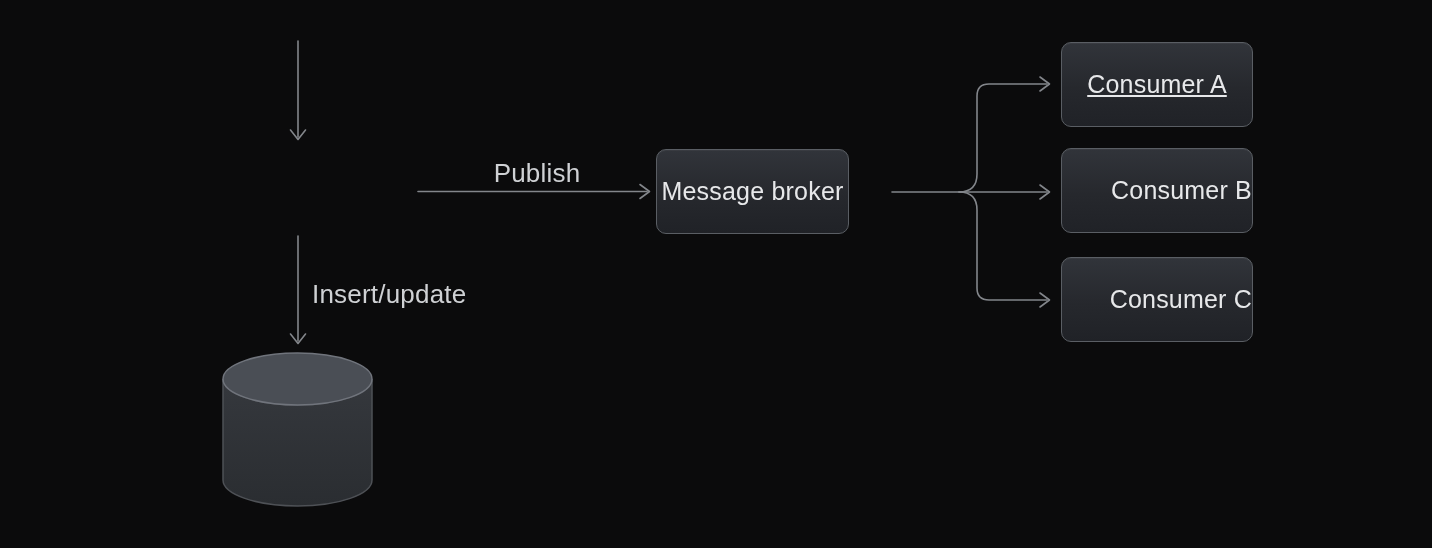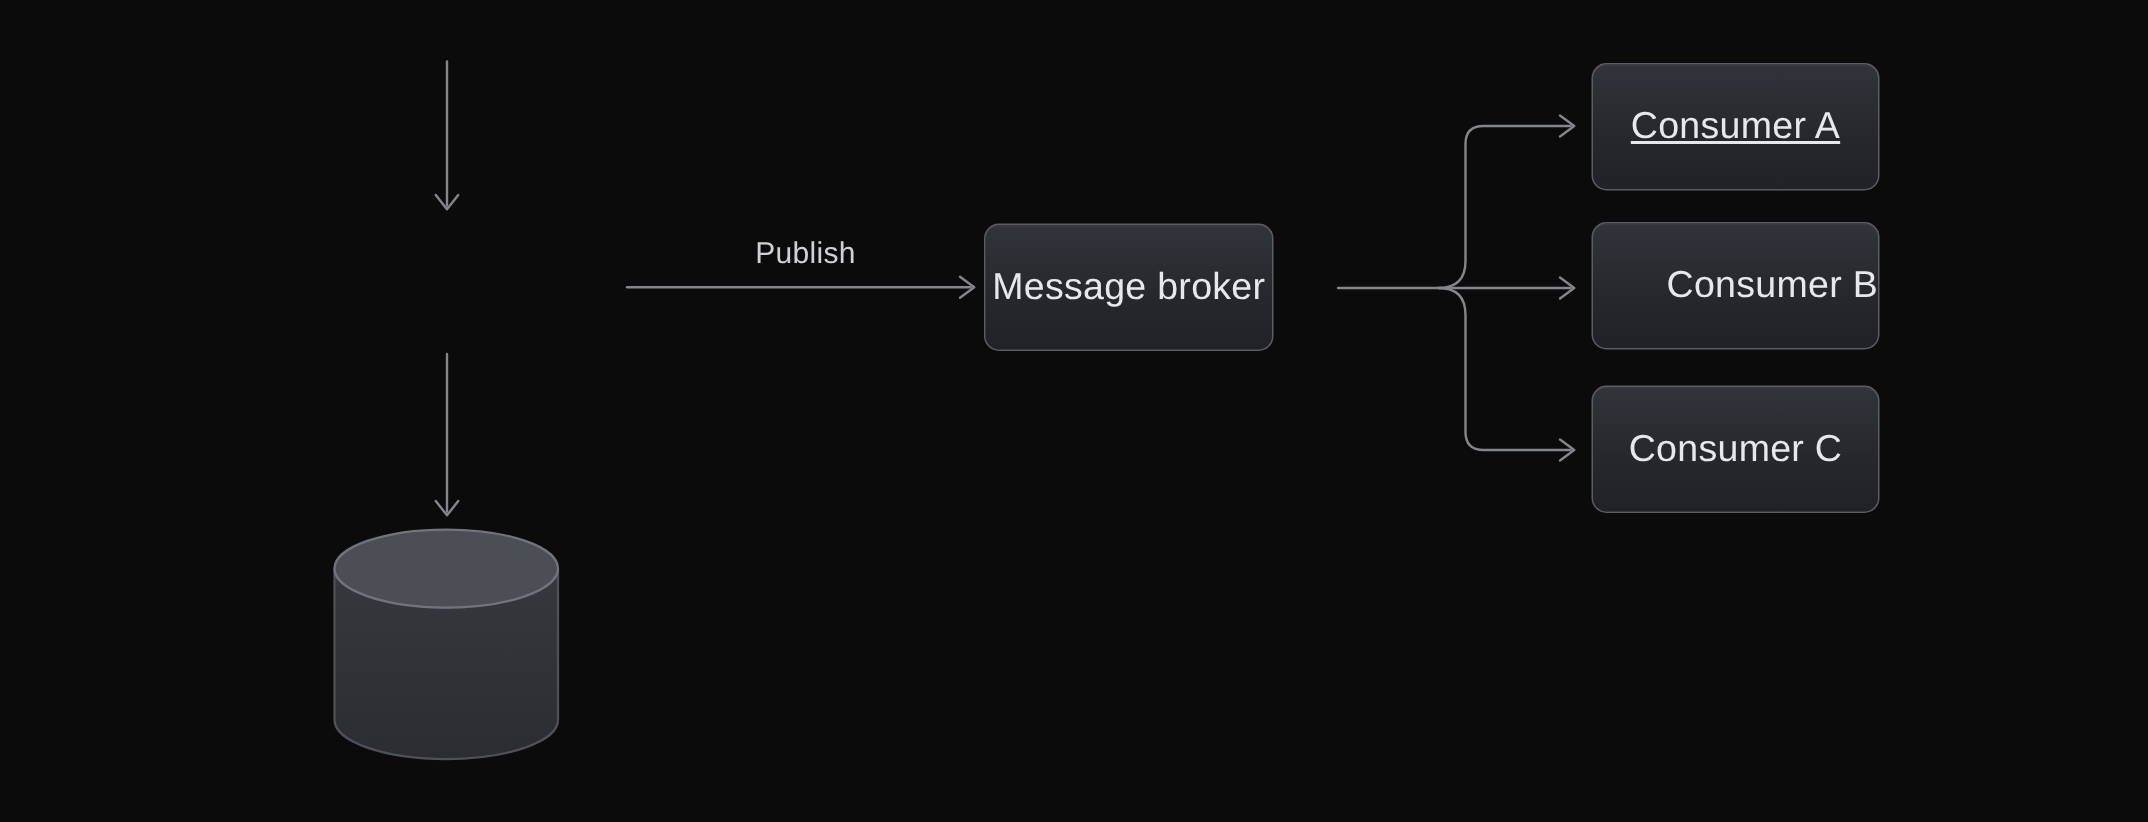--- a/index.html
+++ b/index.html
@@ -33,25 +33,25 @@
     justify-content: center;
     color: #e7e8ea;
     font-size: 25px;
     letter-spacing: 0.2px;
     box-shadow: 0 1px 0 rgba(255,255,255,0.04) inset;
   }
   .node-backend   { left: 180px;  top: 148px; width: 237px; height: 87px; }
   .node-broker    { left: 656px;  top: 149px; width: 193px; height: 85px; }
   .node-consumer-a{ left: 1061px; top: 42px;  width: 192px; height: 85px; text-decoration: underline; }
   .node-consumer-b{ left: 1061px; top: 148px; width: 192px; height: 85px; justify-content: flex-end; }
-  .node-consumer-c{ left: 1061px; top: 257px; width: 192px; height: 85px; }
+  .node-consumer-c{ left: 1061px; top: 257px; width: 192px; height: 85px; justify-content: flex-end; }
   .edge-label {
     position: absolute;
     color: #cfd1d4;
-    font-size: 20px;
+    font-size: 26px;
     letter-spacing: 0.2px;
     white-space: nowrap;
   }
   .label-publish {
     left: 456px;
     top: 158px;
     width: 162px;
     text-align: center;
   }
   .label-insert-update {
@@ -121,14 +121,15 @@
   <div class="node node-consumer-b">
     <span>Consumer B</span>
   </div>
 
   <div class="node node-consumer-c">
     <span>Consumer C</span>
   </div>
 
   <div class="edge-label label-publish">Publish</div>
 
+  <div class="edge-label label-insert-update">Insert/update</div>
 
 </div>
 
 </body></html>

